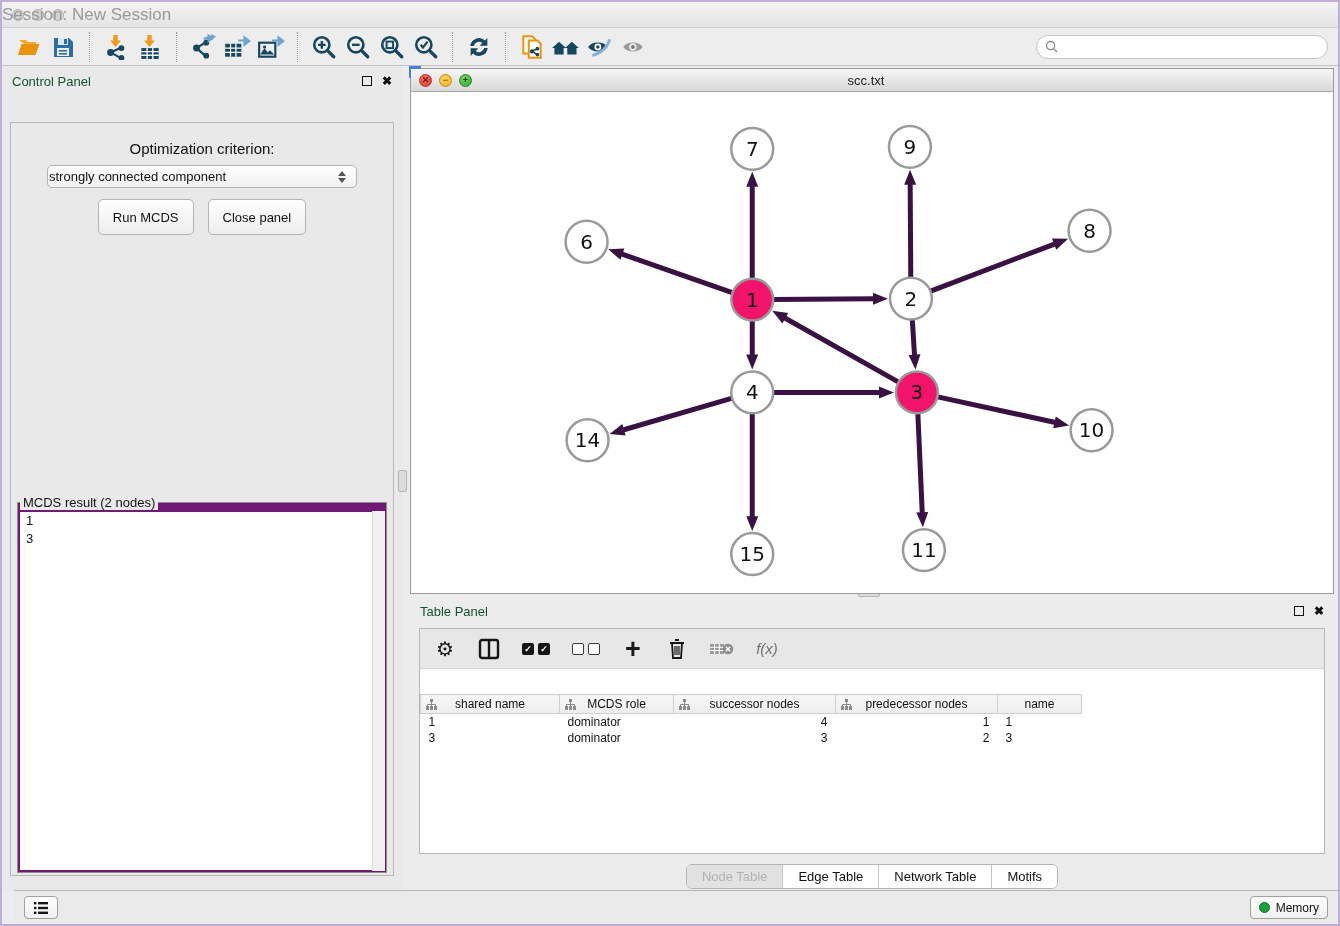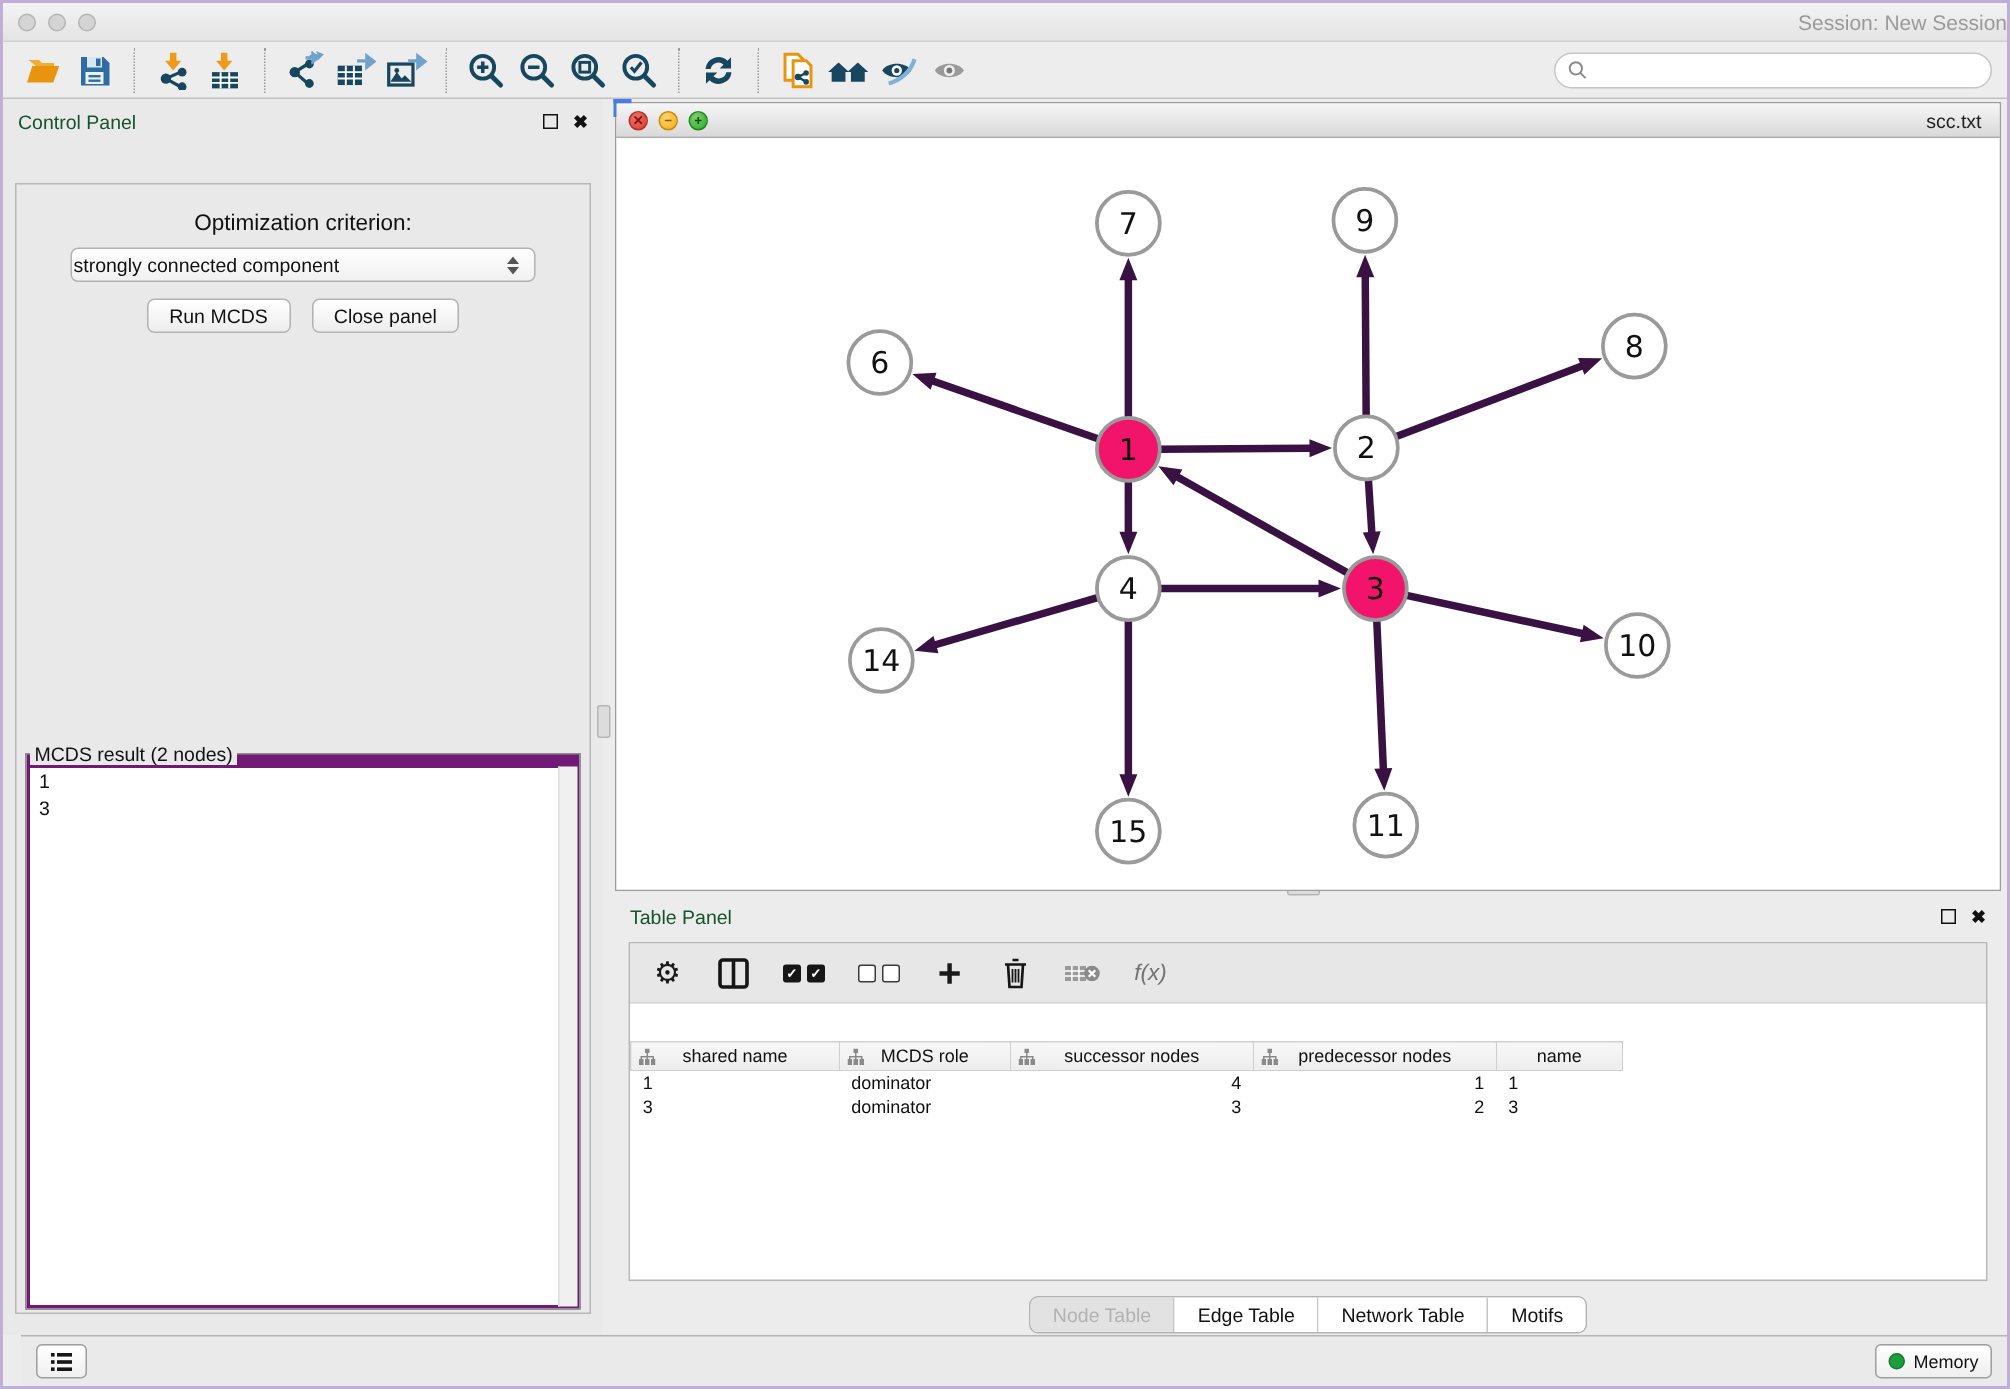--- a/index.html
+++ b/index.html
@@ -15,22 +15,22 @@
   
   .titlebar {
     position:absolute; top:0; left:0; right:0; height:26px;
     background:linear-gradient(#f3f3f3,#e4e4e4);
     border-bottom:1px solid #cfcfcf;
     display:flex; align-items:center;
   }
   .traffic { display:flex; gap:8px; margin-left:10px; }
   .tl-dot { width:12px; height:12px; border-radius:50%; background:#d4d4d4; border:1px solid #b4b4b4; }
   .titlebar .wtitle {
-    position:absolute; left:0; right:0; text-align:right;
-    font-size:14px; color:#9a9a9a;
+    position:absolute; left:0; right:0; text-align:left;
+    font-size:17px; color:#9a9a9a;
   }
   
   .toolbar {
     position:absolute; top:26px; left:0; right:0; height:38px;
     background:#ededed; border-bottom:1px solid #c2c2c2;
     display:flex; align-items:center; padding:0 10px;
   }
   .ticon { width:34px; height:30px; display:flex; align-items:center; justify-content:center; }
   .ticon svg { display:block; }
   .tsep { border-left:1px dotted #9a9a9a; height:30px; margin:0 9px; }
@@ -61,21 +61,21 @@
     margin:8px auto 0; width:310px; height:23px; background:linear-gradient(#ffffff,#f1f1f1);
     border:1px solid #b3b3b3; border-radius:5px;
     display:flex; align-items:center; padding:0 10px 0 1px; font-size:13px;
   }
   .stepper { margin-left:auto; display:flex; flex-direction:column; gap:2px; }
   .stepper i { width:0; height:0; border-left:4px solid transparent; border-right:4px solid transparent; display:block; }
   .stepper .up { border-bottom:5px solid #555; }
   .stepper .dn { border-top:5px solid #555; }
   .btn-row { display:flex; justify-content:center; gap:14px; margin-top:11px; }
   .btn {
-    height:23px; padding:0 14px; font-size:13px; color:#111;
+    height:36px; padding:0 14px; font-size:13px; color:#111;
     background:linear-gradient(#ffffff,#ededed); border:1px solid #b3b3b3; border-radius:5px;
     display:flex; align-items:center;
   }
   .mcds-fieldset {
     position:absolute; left:6px; right:6px; top:372px; bottom:2px;
     border:1px solid #8f8f8f; background:#701a75;
   }
   .mcds-fieldset legend { font-size:13px; background:#e9e9e9; padding:0 3px; margin-left:2px; }
   .mcds-body { position:absolute; inset:2px; background:#fff; font-size:13px; }
   .mcds-line { padding:1px 6px; line-height:16px; }
@@ -87,21 +87,21 @@
   .net-frame {
     position:absolute; left:408px; top:66px; width:924px; height:526px;
     border:1px solid #9c9c9c; background:#fff;
   }
   .net-frame::before { content:''; position:absolute; top:-3px; left:-2px; width:9px; height:9px;
     border-top:3px solid #4a7dde; border-left:3px solid #4a7dde; }
   .net-title {
     height:23px; background:linear-gradient(#f6f6f6,#d9d9d9); border-bottom:1px solid #a8a8a8;
     display:flex; align-items:center; padding:0 8px; position:relative;
   }
-  .net-title .ntext { position:absolute; left:0; right:12px; text-align:right; font-size:13px; color:#222; }
+  .net-title .ntext { position:absolute; left:0; right:12px; text-align:center; font-size:13px; color:#222; }
   .mac-dots { display:flex; gap:7px; z-index:2; }
   .mdot { width:13px; height:13px; border-radius:50%; font-size:9px; font-weight:bold;
     display:flex; align-items:center; justify-content:center; }
   .mdot.red { background:radial-gradient(circle at 35% 30%, #f07067,#da3d32); border:1px solid #b33028; color:#7e1410; }
   .mdot.yel { background:radial-gradient(circle at 35% 30%, #fcd36a,#f2af19); border:1px solid #c68a10; color:#8a5d05; }
   .mdot.grn { background:radial-gradient(circle at 35% 30%, #7ed06c,#2ea82a); border:1px solid #22851f; color:#0d4d0c; }
   .net-canvas { position:absolute; left:0; right:0; top:23px; bottom:0; background:#fff; }
   .net-canvas svg { width:100%; height:100%; }
   
   .table-panel { position:absolute; left:408px; top:596px; width:924px; bottom:36px; background:#ececec; }

